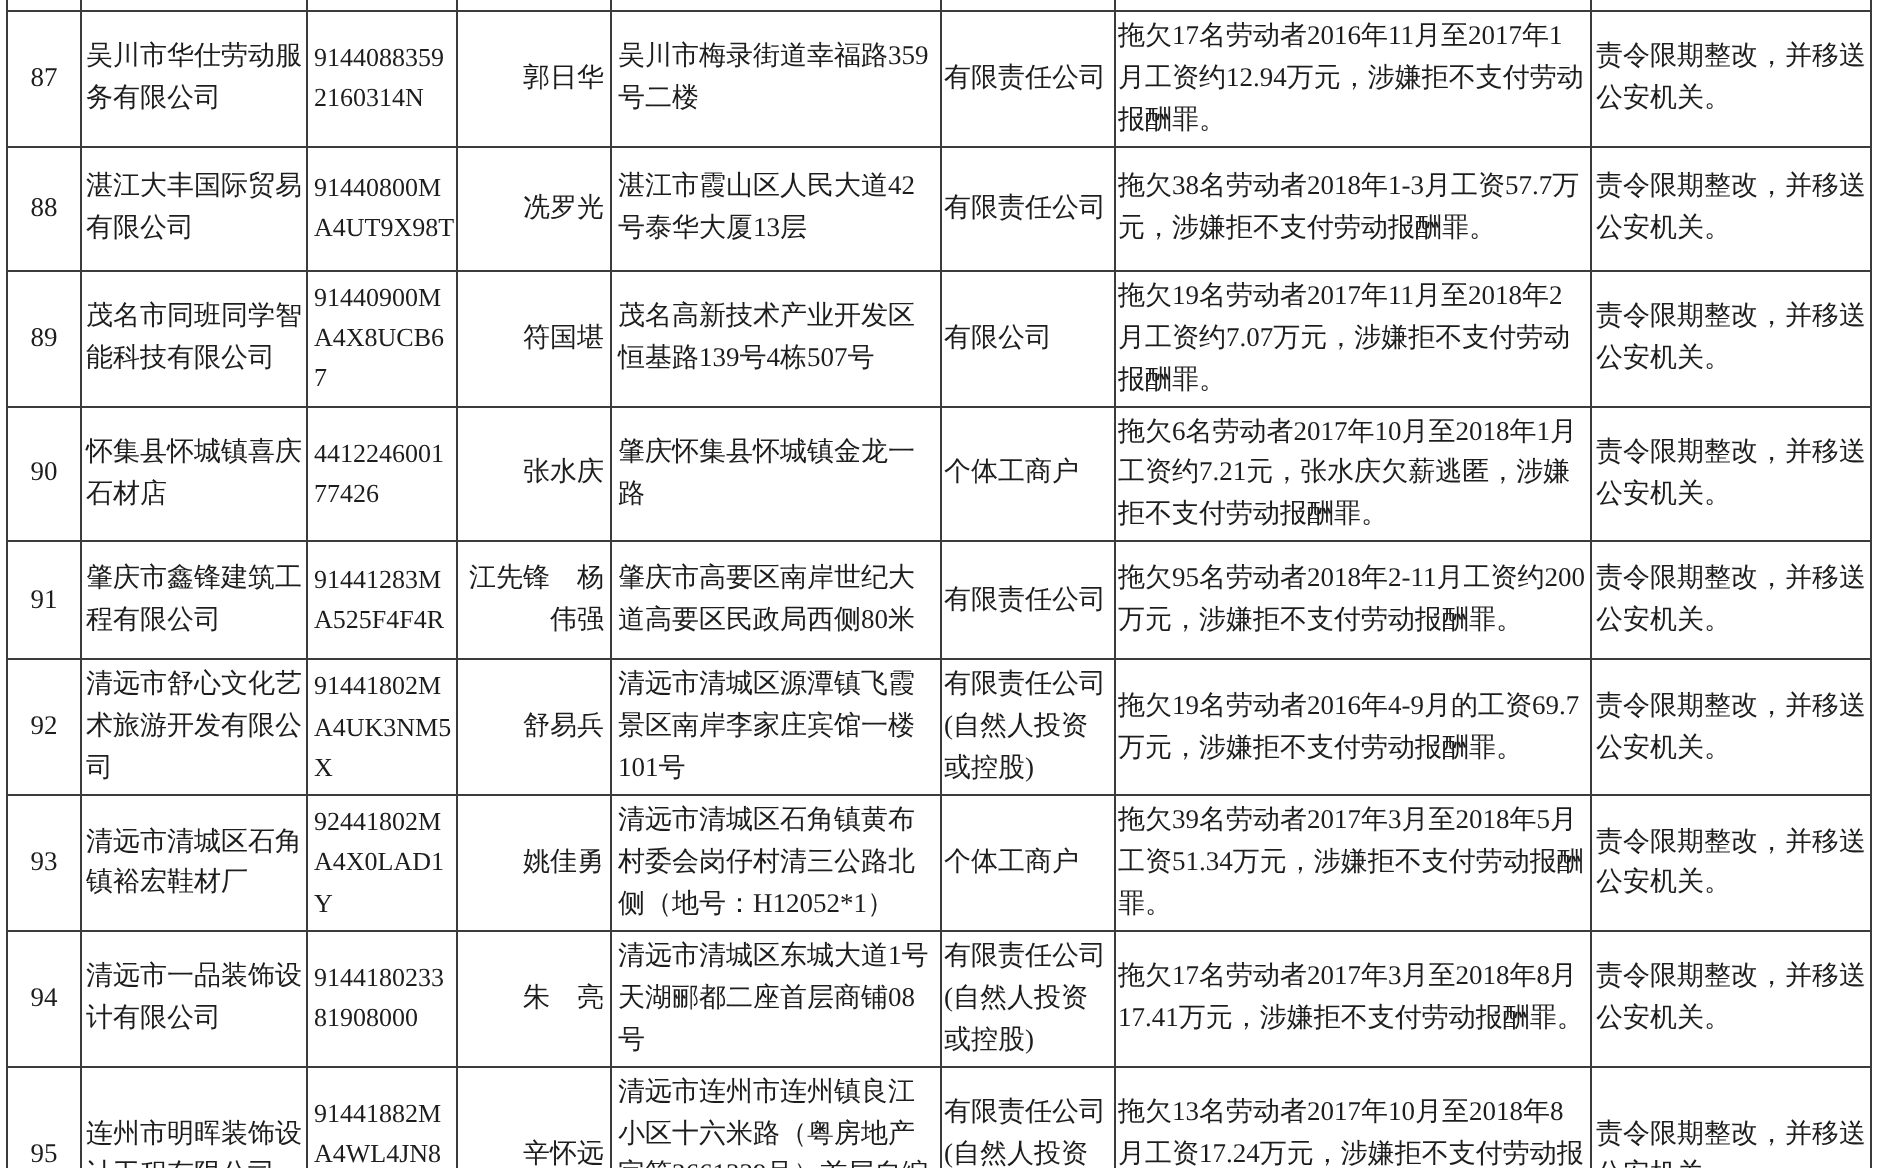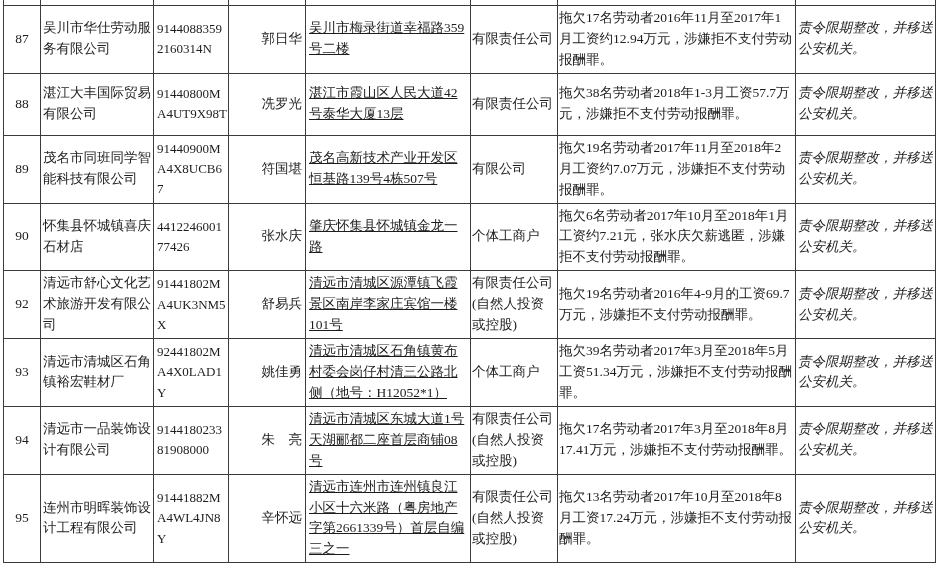--- a/index.html
+++ b/index.html
@@ -30,24 +30,24 @@
   }
   td.seq{text-align:center;padding:2px 0;}
   td.company{padding:2px 2px;}
   td.code{
     font-size:13px;
     word-break:break-all;
     padding:2px 0 2px 3px;
     position:relative;
   }
   td.person{text-align:right;padding:2px 3px;}
-  td.address{padding:2px 3px;text-decoration:underline;}
+  td.address{padding:2px 3px;}
   td.type{text-align:left;padding:2px 1px;}
   td.violation{padding:2px 1px;}
-  td.penalty{padding:2px 2px;font-style:italic;}
+  td.penalty{padding:2px 2px;}
   tr.partial-row td{padding:0;}
 </style>
 </head>
 <body style="background: rgb(255, 255, 255);">
 
 <div class="page">
   <table class="penalty-table">
     <colgroup>
       <col style="width:37px">
       <col style="width:113px">
@@ -102,20 +102,30 @@
         <tr style="height: 64px;">
           <td class="seq">90</td>
           <td class="company">怀集县怀城镇喜庆石材店</td>
           <td class="code">441224600177426</td>
           <td class="person">张水庆</td>
           <td class="address">肇庆怀集县怀城镇金龙一路</td>
           <td class="type">个体工商户</td>
           <td class="violation">拖欠6名劳动者2017年10月至2018年1月工资约7.21元，张水庆欠薪逃匿，涉嫌拒不支付劳动报酬罪。</td>
           <td class="penalty">责令限期整改，并移送公安机关。</td>
         </tr>
+        <tr style="height: 59px;">
+          <td class="seq">91</td>
+          <td class="company">肇庆市鑫锋建筑工程有限公司</td>
+          <td class="code">91441283MA525F4F4R</td>
+          <td class="person">江先锋　杨伟强</td>
+          <td class="address">肇庆市高要区南岸世纪大道高要区民政局西侧80米</td>
+          <td class="type">有限责任公司</td>
+          <td class="violation">拖欠95名劳动者2018年2-11月工资约200万元，涉嫌拒不支付劳动报酬罪。</td>
+          <td class="penalty">责令限期整改，并移送公安机关。</td>
+        </tr>
         <tr style="height: 66px;">
           <td class="seq">92</td>
           <td class="company">清远市舒心文化艺术旅游开发有限公司</td>
           <td class="code">91441802MA4UK3NM5X</td>
           <td class="person">舒易兵</td>
           <td class="address">清远市清城区源潭镇飞霞景区南岸李家庄宾馆一楼101号</td>
           <td class="type">有限责任公司(自然人投资或控股)</td>
           <td class="violation">拖欠19名劳动者2016年4-9月的工资69.7万元，涉嫌拒不支付劳动报酬罪。</td>
           <td class="penalty">责令限期整改，并移送公安机关。</td>
         </tr>

